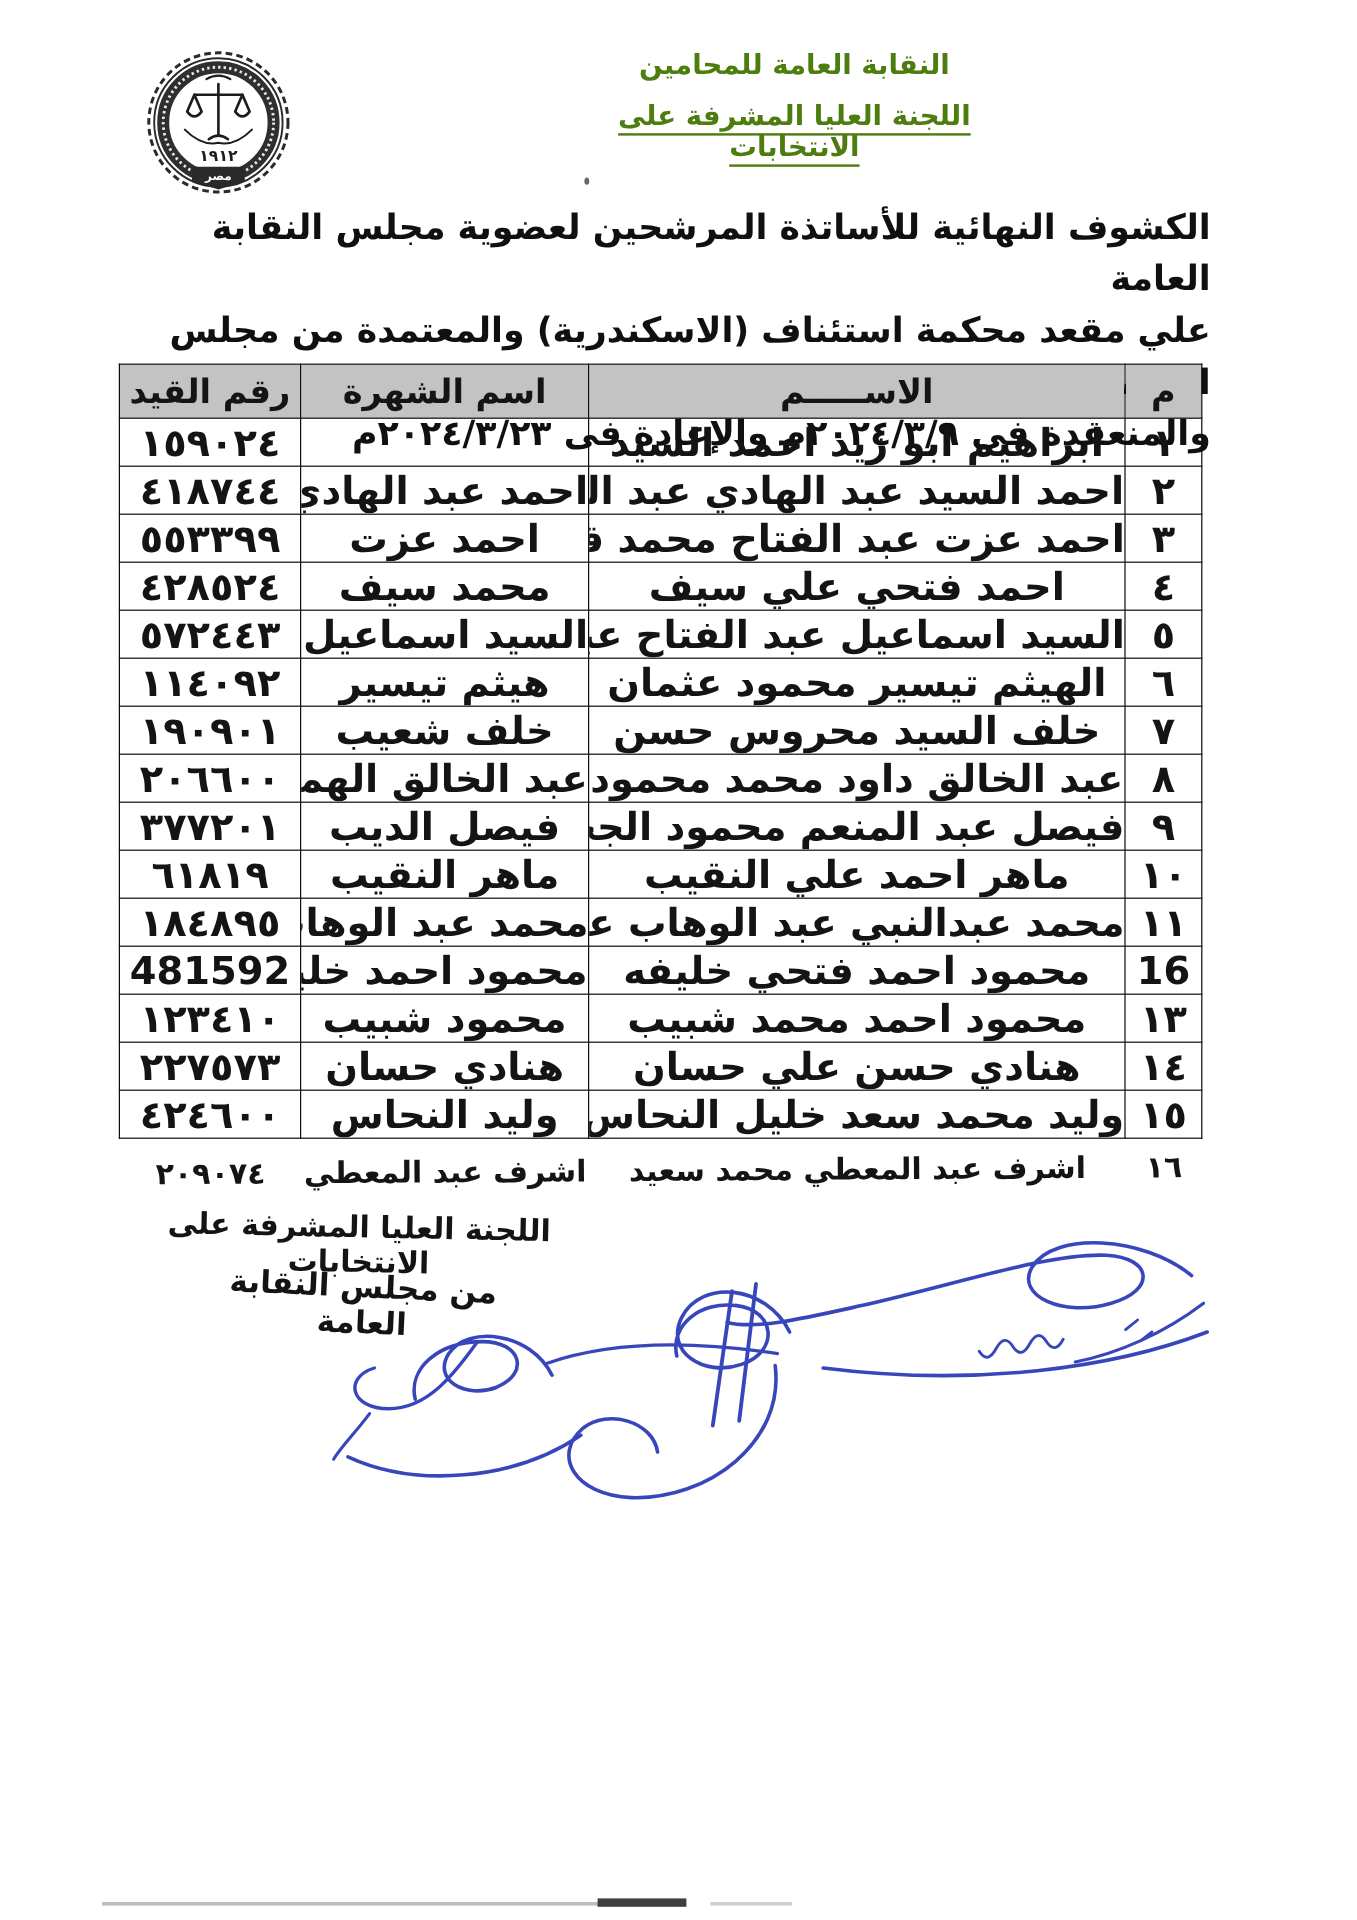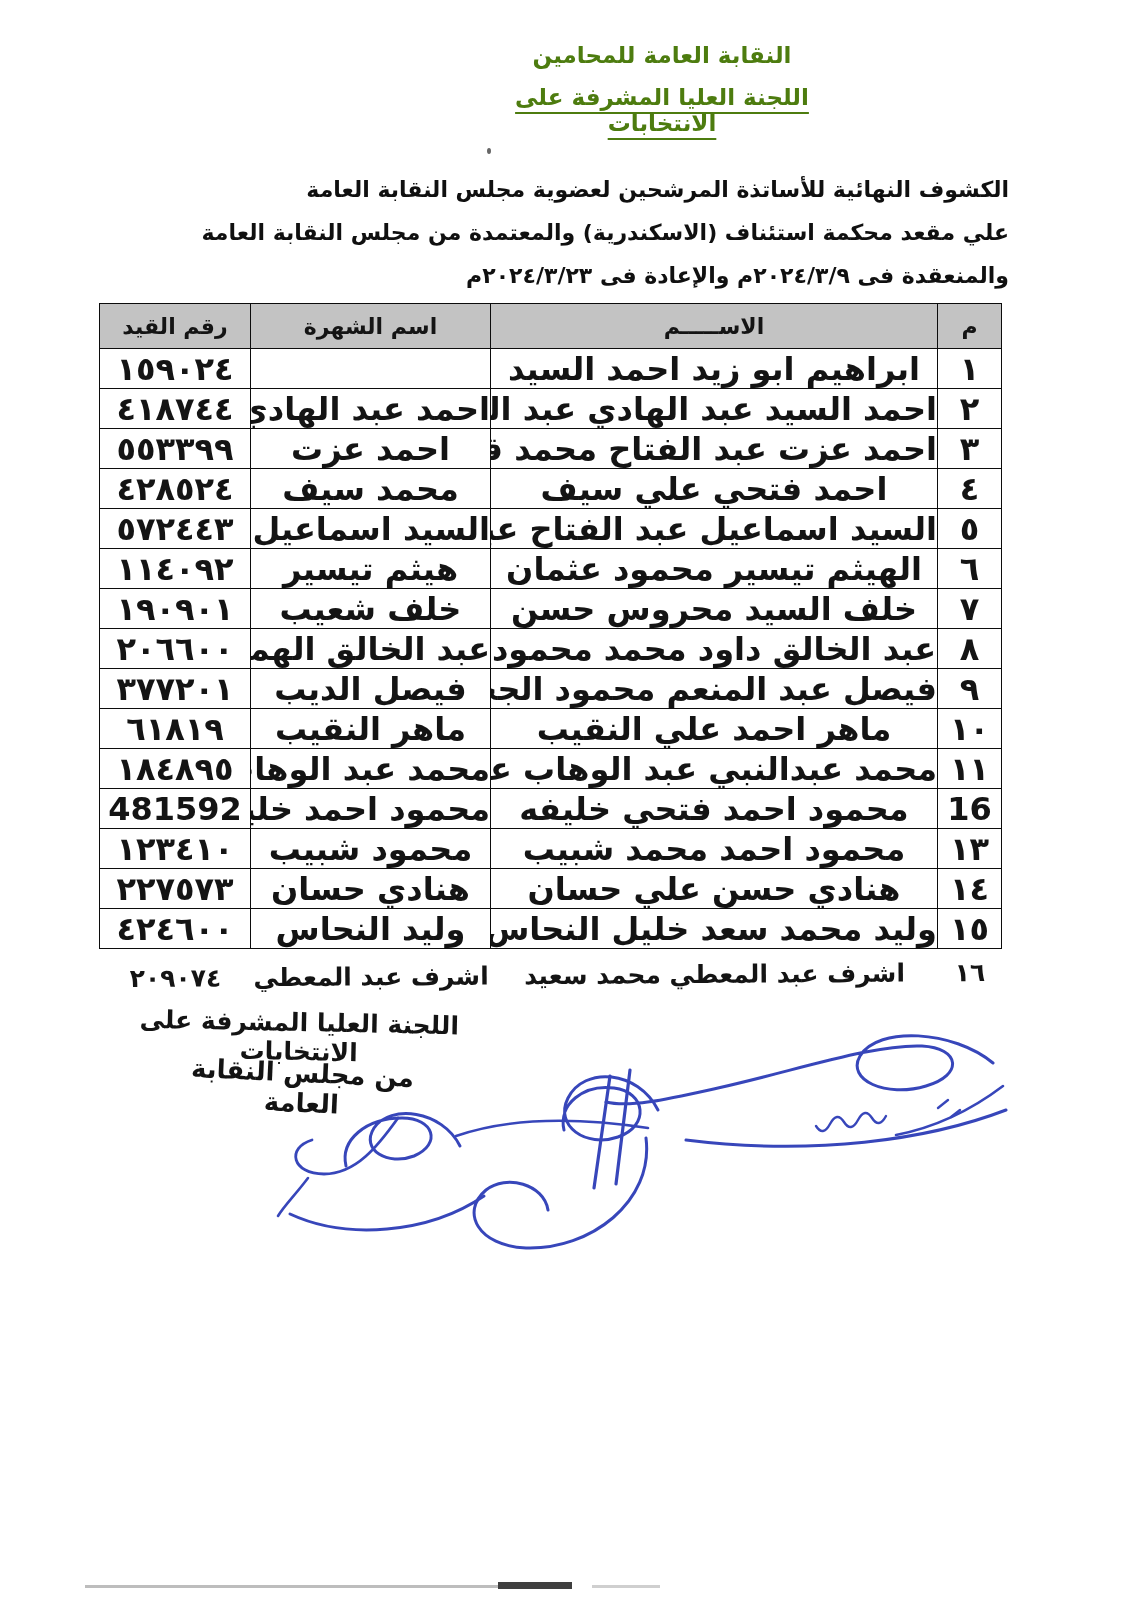--- a/index.html
+++ b/index.html
@@ -11,26 +11,26 @@
     overflow:hidden;
   }
   .page { position:relative; width:1131px; height:1600px; direction:rtl; background:#fff; }
 
   
   .emblem { position:absolute; left:110px; top:32px; width:145px; height:152px; }
   .head-text { position:absolute; left:462px; top:42px; width:400px; text-align:center; font-weight:bold; font-size:23px; color:#4d7c0f; }
   .head-text .committee { margin-top:16px; text-decoration:underline; text-underline-offset:7px; text-decoration-thickness:2px; }
 
   
-  .intro { position:absolute; top:168px; right:122px; left:108px; text-align:right; font-weight:bold; font-size:22px; line-height:43px; color:#101010; }
+  .intro { position:absolute; top:168px; right:122px; left:108px; text-align:right; font-weight:bold; font-size:29px; line-height:43px; color:#101010; }
 
   
   table.candidates { position:absolute; top:303px; right:129px; width:902px; border-collapse:collapse; table-layout:fixed; direction:rtl; }
   table.candidates th, table.candidates td { border:1.6px solid #0c0c0c; text-align:center; vertical-align:middle; font-weight:bold; white-space:nowrap; overflow:hidden; }
-  table.candidates th { background:#c3c3c3; height:45px; font-size:22px; }
+  table.candidates th { background:#c3c3c3; height:45px; font-size:28px; }
   table.candidates td { height:40px; font-size:32px; }
   td.shrink { font-size:18px; }
   .col-index { width:64px; }
   .col-name { width:447px; }
   .col-alias { width:240px; }
   .col-registration { width:151px; }
 
   
   table.extra-row { position:absolute; top:952px; right:129px; width:902px; border-collapse:collapse; table-layout:fixed; direction:rtl; transform:rotate(-0.4deg); }
   table.extra-row td { text-align:center; vertical-align:middle; font-weight:bold; font-size:25px; height:46px; white-space:nowrap; }
@@ -47,20 +47,40 @@
   .art-line-1 { left:85px; top:1585px; width:415px; height:3px; background:#bdbdbd; }
   .art-line-2 { left:498px; top:1582px; width:74px; height:7px; background:#3f3f3f; }
   .art-line-3 { left:592px; top:1585px; width:68px; height:3px; background:#cfcfcf; }
   .art-dot    { left:487px; top:148px; width:4px; height:6px; background:#666; border-radius:50%; }
 </style>
 </head>
 <body>
 
 <div class="page">
 
+  <div class="emblem">
+    <svg viewBox="0 0 145 152" width="145" height="152">
+      <circle cx="72" cy="70" r="58" fill="none" stroke="#2a2a2a" stroke-width="2.5" stroke-dasharray="5.5 3.5"></circle>
+      <circle cx="72" cy="70" r="53.5" fill="none" stroke="#2a2a2a" stroke-width="1.6"></circle>
+      <circle cx="72" cy="70" r="46" fill="none" stroke="#2f2f2f" stroke-width="10"></circle>
+      <circle cx="72" cy="70" r="46" fill="none" stroke="#e9e9e9" stroke-width="2.4" stroke-dasharray="2 2.6"></circle>
+      <g stroke="#1c1c1c" stroke-width="2.2" fill="none" stroke-linecap="round">
+        <line x1="72" y1="38" x2="72" y2="80"></line>
+        <line x1="52" y1="47" x2="92" y2="47"></line>
+        <path d="M52 47 L46 61 M52 47 L58 61 M46 61 Q52 69 58 61"></path>
+        <path d="M92 47 L86 61 M92 47 L98 61 M86 61 Q92 69 98 61"></path>
+        <path d="M64 84 Q72 78 80 84"></path>
+        <path d="M44 76 Q58 90 72 87 Q86 90 100 76" stroke-width="1.7"></path>
+        <path d="M62 34 Q72 28 82 34" stroke-width="1.7"></path>
+      </g>
+      <text x="72" y="102" text-anchor="middle" font-size="13" font-weight="bold" fill="#1c1c1c">١٩١٢</text>
+      <path d="M50 107 L94 107 L94 119 L72 126 L50 119 Z" fill="#2a2a2a"></path>
+      <text x="72" y="118" text-anchor="middle" font-size="10" font-weight="bold" fill="#ffffff">مصر</text>
+    </svg>
+  </div>
 
   <div class="head-text">
     <div class="org">النقابة العامة للمحامين</div>
     <div class="committee">اللجنة العليا المشرفة على الانتخابات</div>
   </div>
 
   <div class="intro">
     <div>الكشوف النهائية للأساتذة المرشحين لعضوية مجلس النقابة العامة</div>
     <div>علي مقعد محكمة استئناف (الاسكندرية) والمعتمدة من مجلس النقابة العامة</div>
     <div>والمنعقدة فى ٢٠٢٤/٣/٩م والإعادة فى ٢٠٢٤/٣/٢٣م</div>

